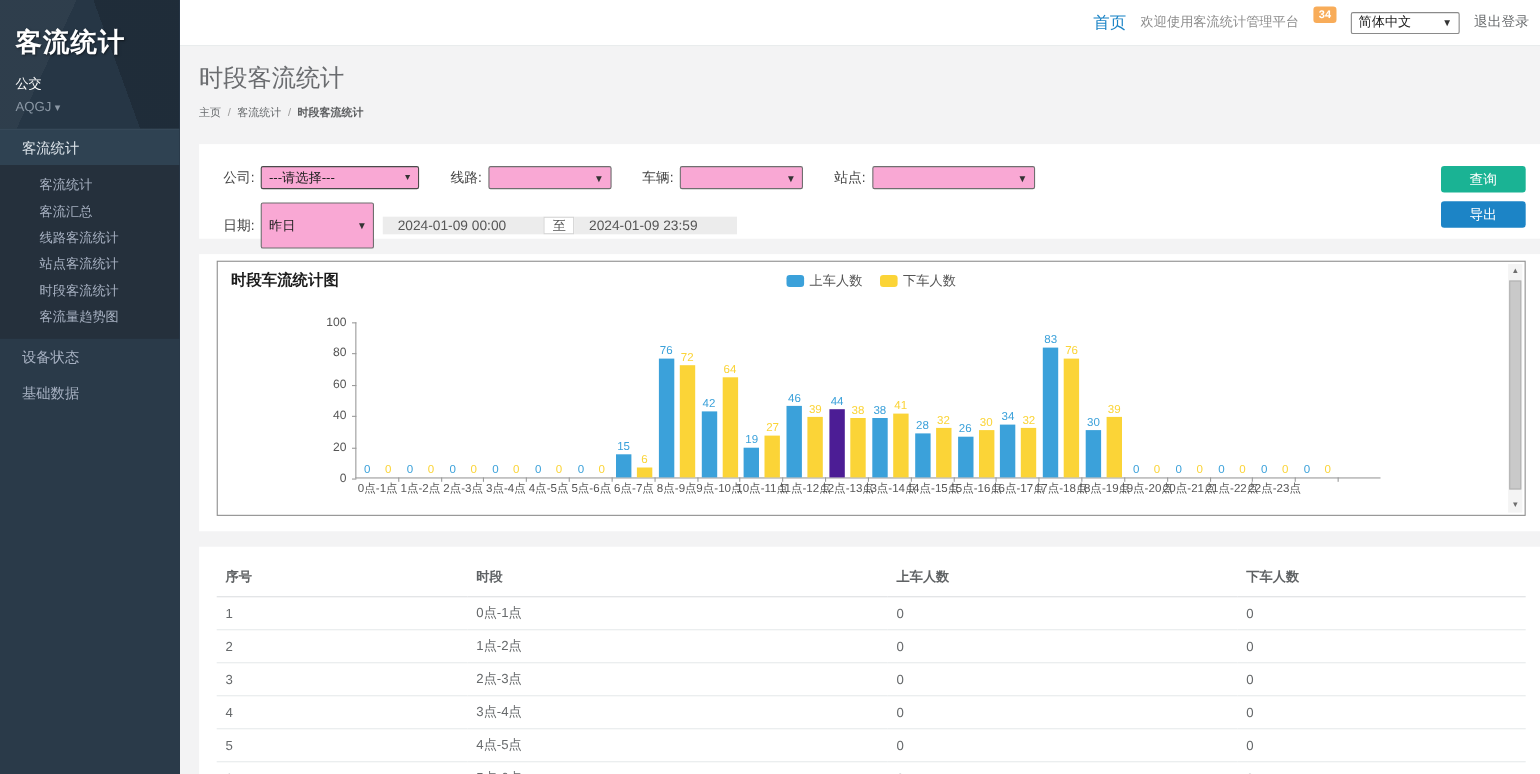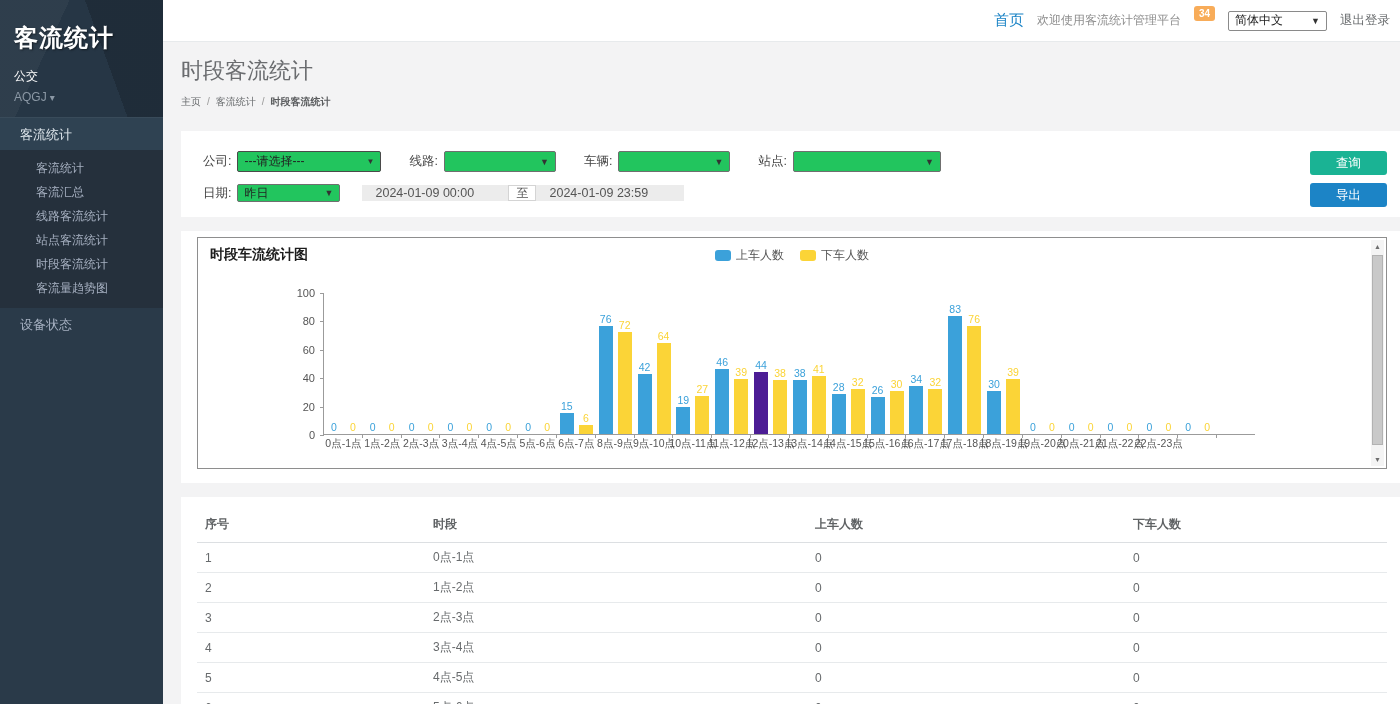--- a/index.html
+++ b/index.html
@@ -38,27 +38,27 @@
   .breadcrumb .crumb:not(.last) { cursor:pointer; }
 
   
   .content { padding:10px 0 0 18px; }
   .card { background:#fff; margin-bottom:14px; }
 
   
   .filter-card { position:relative; padding:20px 0 14px 22px; height:86px; }
   .frow { display:flex; align-items:center; margin-bottom:12px; }
   .flabel { font-size:12.5px; color:#444; margin-right:6px; }
-  .sel { border:1px solid #6f6f6f; background:#22c55e; height:21px; display:flex; align-items:center; justify-content:space-between; padding:0 6px; font-size:12px; color:#222; margin-right:28px; cursor:pointer; border-radius:2px; }
+  .sel { border:1px solid #6f6f6f; background:#f9a8d4; height:21px; display:flex; align-items:center; justify-content:space-between; padding:0 6px; font-size:12px; color:#222; margin-right:28px; cursor:pointer; border-radius:2px; }
   .sel .chev { font-size:9px; color:#333; }
   .sel.company { width:144px; border:1px solid #4a4a4a; }
   .sel.company .chev { font-size:8px; }
   .sel.line, .sel.vehicle { width:112px; }
   .sel.station { width:148px; }
-  .sel.datepreset { width:103px; height:18px; margin-right:22px; }
+  .sel.datepreset { width:103px; height:42px; margin-right:8px; }
   .date-group { display:flex; align-items:stretch; height:16px; }
   .date-box { background:#ececec; color:#555; font-size:12.5px; display:flex; align-items:center; padding-left:13px; cursor:text; }
   .date-box.start { width:146px; }
   .date-box.end { width:148px; }
   .to-box { width:28px; background:#fff; border:1px solid #d4d4d4; display:flex; align-items:center; justify-content:center; font-size:12px; color:#555; }
   .btn { position:absolute; right:13px; width:77px; height:24px; border:none; border-radius:3px; color:#fff; font-size:12.5px; cursor:pointer; font-family:inherit; }
   .btn.query { top:20px; background:#1ab394; }
   .btn.export { top:52px; background:#1c84c6; }
 
   
@@ -104,20 +104,21 @@
     <div class="nav-parent active">客流统计</div>
     <div class="submenu" id="submenu">
         <div class="submenu-item">客流统计</div>
         <div class="submenu-item">客流汇总</div>
         <div class="submenu-item">线路客流统计</div>
         <div class="submenu-item">站点客流统计</div>
         <div class="submenu-item">时段客流统计</div>
         <div class="submenu-item">客流量趋势图</div>
       </div>
     <div class="nav-parent">设备状态</div>
+    <div class="nav-parent">基础数据</div>
   </nav>
 </aside>
 
 <div class="main">
   <div class="topbar">
     <span class="home-link">首页</span>
     <span class="welcome">欢迎使用客流统计管理平台</span>
     <span class="badge">34</span>
     <div class="lang-select">
       <span>简体中文</span>

